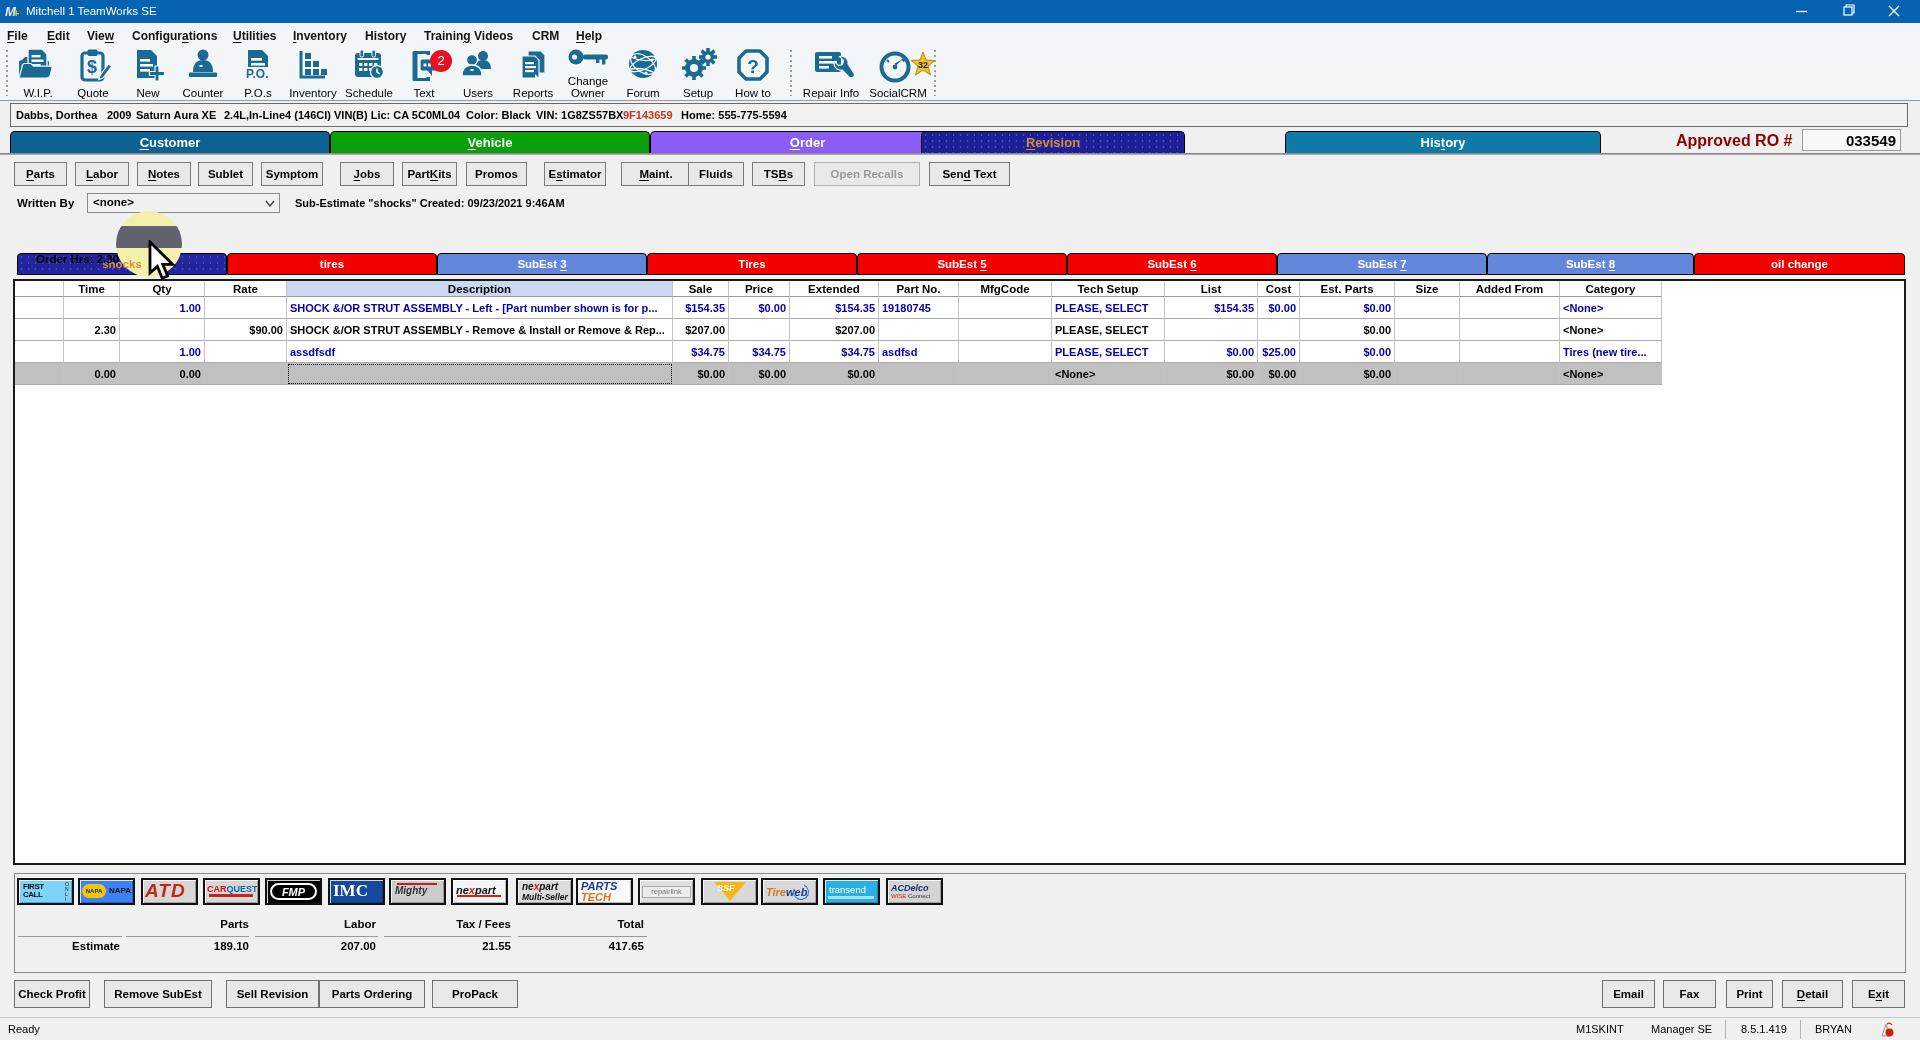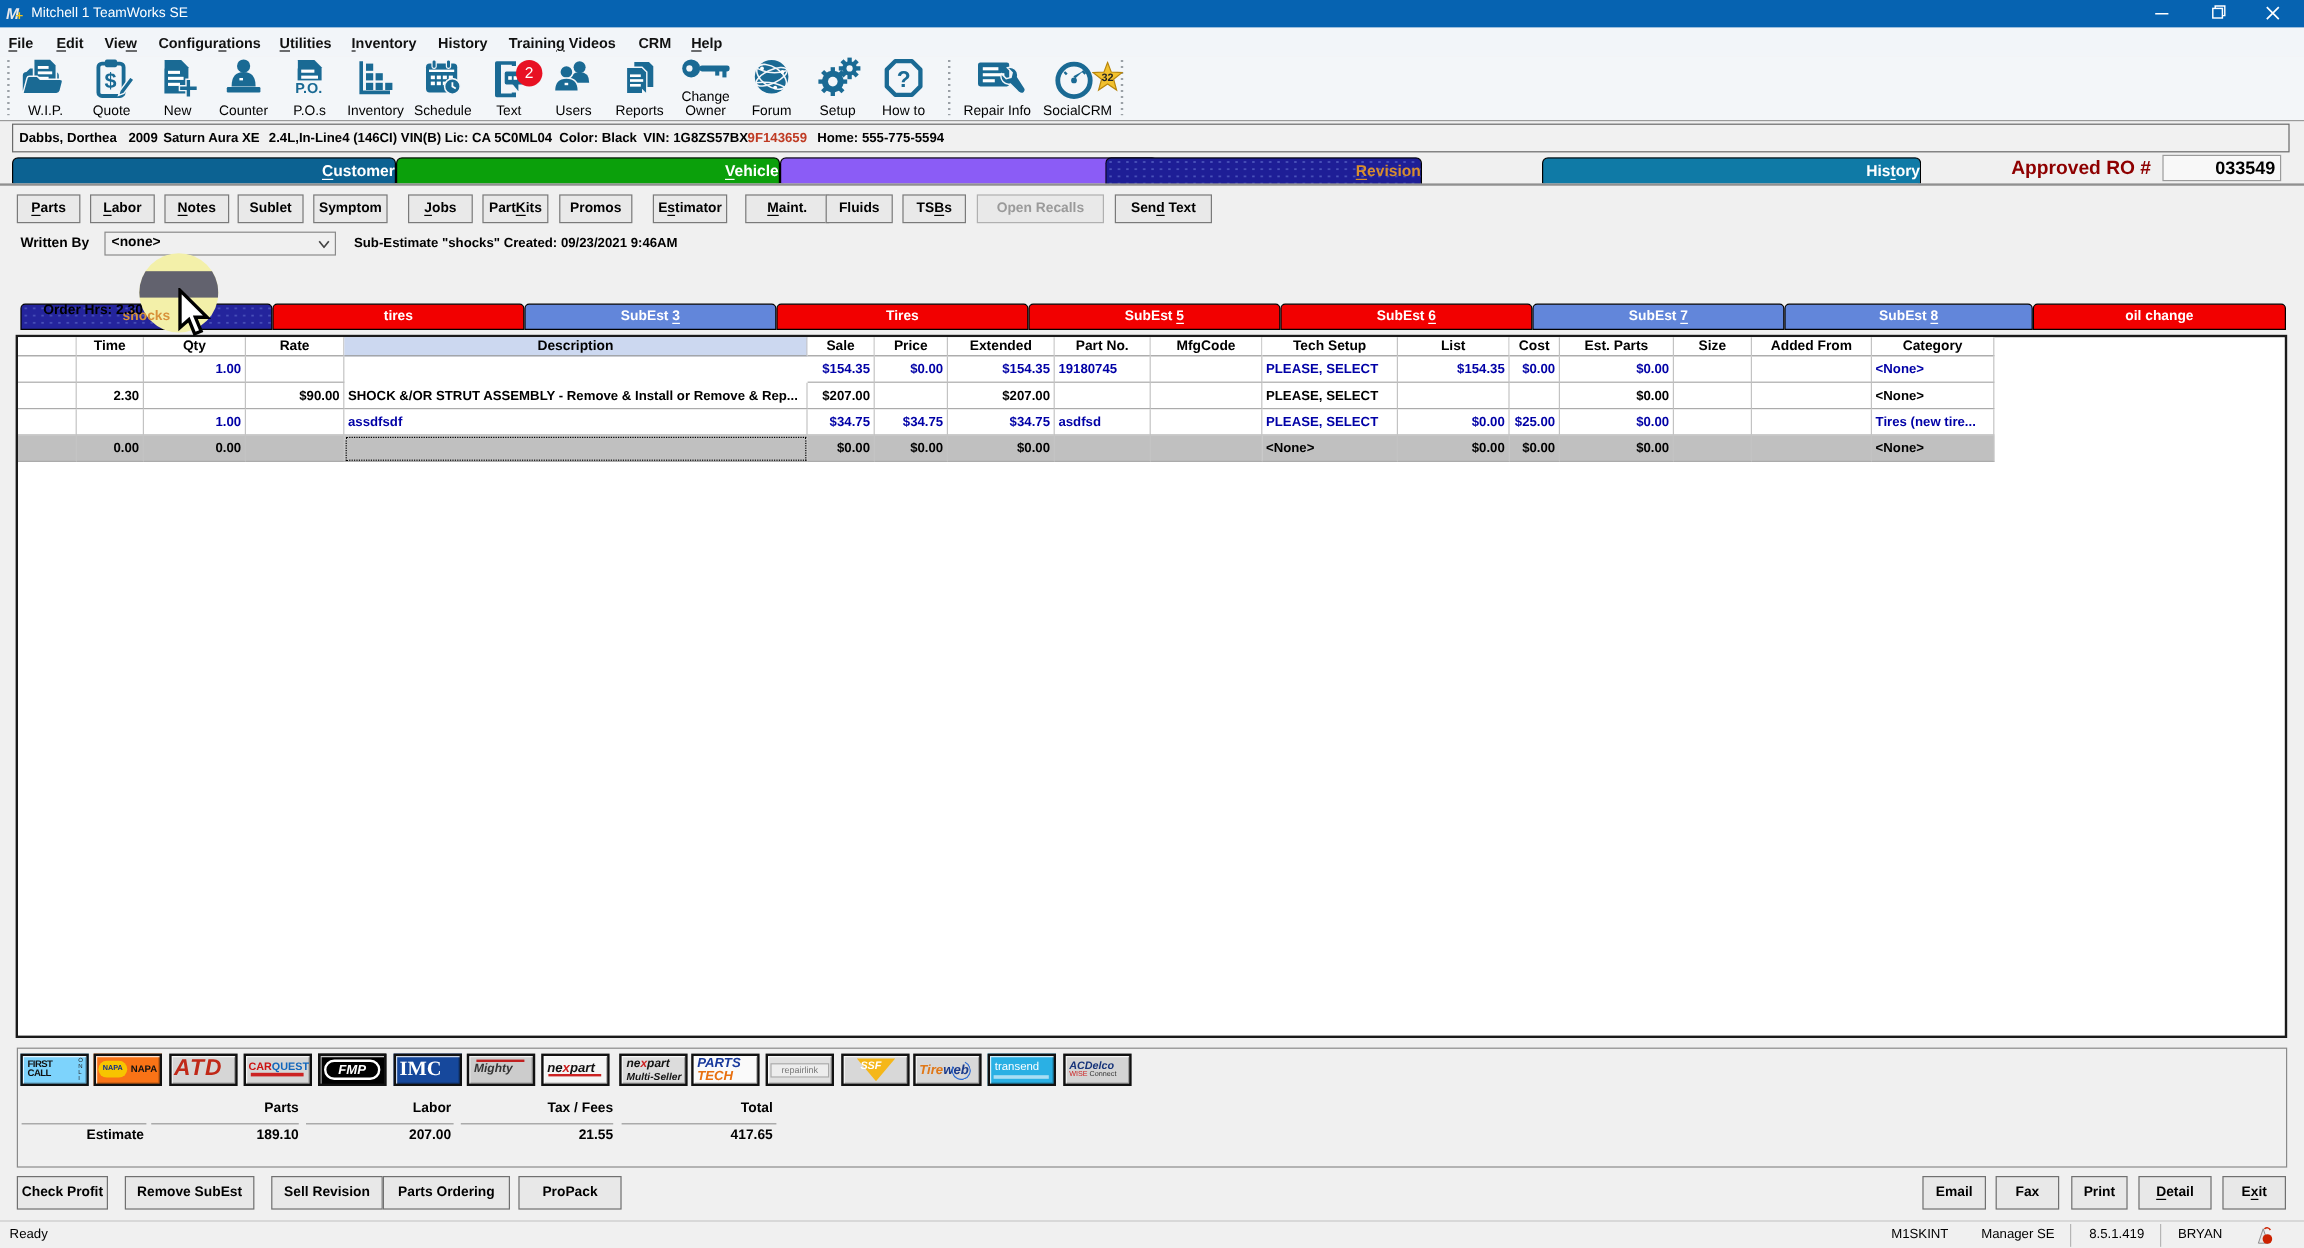--- a/index.html
+++ b/index.html
@@ -16,21 +16,21 @@
   
   #toolbar { position:absolute; left:0; top:47px; width:1920px; height:54px; background:#f3f6f9; border-bottom:1px solid #9a9a9a; }
   .tbtn { position:absolute; top:2px; width:70px; text-align:center; }
   .ticon { height:36px; display:flex; align-items:flex-end; justify-content:center; }
   .tbtn .lbl { font-size:11.5px; color:#000; margin-top:2px; }
   .dotsep { position:absolute; top:3px; width:3px; height:46px;
      background-image:repeating-linear-gradient(#9aa0a6 0 2px, transparent 2px 5px); background-size:2px 100%; background-repeat:no-repeat; background-position:center; }
   
   #custbar { position:absolute; left:10px; top:103px; width:1898px; height:24px; background:#f1f1f1; border:1px solid #6a6a6a; font-size:11px; font-weight:bold; color:#000; }
   
-  .mtab { position:absolute; top:131px; height:22px; border:1px solid #000; border-bottom:none; border-radius:5px 5px 0 0; color:#fff; font-size:13px; font-weight:bold; text-align:right; line-height:21px; }
+  .mtab { position:absolute; top:131px; height:22px; border:1px solid #000; border-bottom:none; border-radius:5px 5px 0 0; color:#fff; font-size:13px; font-weight:bold; text-align:center; line-height:21px; }
   #tabline { position:absolute; left:0; top:153px; width:1920px; height:2px; background:#a9a9a9; border-top:1px solid #8a8a8a; }
   
   .sbtn { position:absolute; top:162px; height:24px; background:#e9e9e9; border:1px solid #7a7a7a; font-size:11.5px; font-weight:bold; color:#000; text-align:center; line-height:22px; }
   .sbtn.dis { color:#9a9a9a; border-color:#b0b0b0; }
   
   #wblabel { position:absolute; left:17px; top:197px; font-size:11.5px; font-weight:bold; }
   #wbcombo { position:absolute; left:87px; top:193px; width:193px; height:20px; background:#f0f0f0; border:1px solid #8a8a8a; font-size:11.5px; font-weight:bold; }
   #subestinfo { position:absolute; left:295px; top:197px; font-size:11px; font-weight:bold; }
   
   .stab { position:absolute; top:226px; height:22px; border:1px solid #000; border-radius:4px 4px 0 0; color:#fff; font-size:11.5px; font-weight:bold; text-align:center; line-height:20px;margin-top:27px; }
@@ -408,20 +408,21 @@
 <div class="hcell" style="left:1150px;width:93px;">List</div>
 <div class="hcell" style="left:1243px;width:42px;">Cost</div>
 <div class="hcell" style="left:1285px;width:95px;">Est. Parts</div>
 <div class="hcell" style="left:1380px;width:65px;">Size</div>
 <div class="hcell" style="left:1445px;width:100px;">Added From</div>
 <div class="hcell" style="left:1545px;width:102px;">Category</div>
 <div class="cell  blue" style="left:0px;top:16px;width:49px;"></div>
 <div class="cell  blue" style="left:49px;top:16px;width:56px;"></div>
 <div class="cell rt blue" style="left:105px;top:16px;width:85px;">1.00</div>
 <div class="cell  blue" style="left:190px;top:16px;width:82px;"></div>
+<div class="cell  blue" style="left:272px;top:16px;width:386px;">SHOCK &amp;/OR STRUT ASSEMBLY - Left - [Part number shown is for p...</div>
 <div class="cell rt blue" style="left:658px;top:16px;width:56px;">$154.35</div>
 <div class="cell rt blue" style="left:714px;top:16px;width:61px;">$0.00</div>
 <div class="cell rt blue" style="left:775px;top:16px;width:89px;">$154.35</div>
 <div class="cell  blue" style="left:864px;top:16px;width:80px;">19180745</div>
 <div class="cell  blue" style="left:944px;top:16px;width:93px;"></div>
 <div class="cell  blue" style="left:1037px;top:16px;width:113px;">PLEASE, SELECT</div>
 <div class="cell rt blue" style="left:1150px;top:16px;width:93px;">$154.35</div>
 <div class="cell rt blue" style="left:1243px;top:16px;width:42px;">$0.00</div>
 <div class="cell rt blue" style="left:1285px;top:16px;width:95px;">$0.00</div>
 <div class="cell  blue" style="left:1380px;top:16px;width:65px;"></div>
@@ -478,21 +479,21 @@
 <div class="cell  " style="left:1380px;top:82px;width:65px;background:#c0c0c0;"></div>
 <div class="cell  " style="left:1445px;top:82px;width:100px;background:#c0c0c0;"></div>
 <div class="cell  " style="left:1545px;top:82px;width:102px;background:#c0c0c0;">&lt;None&gt;</div>
 </div>
 
 <div id="botpanel">
 <div class="logo" style="left:2px;background:#7dd3fc">
         <div style="position:absolute;left:4px;top:3px;font-size:8px;font-weight:bold;color:#111;line-height:8px;letter-spacing:-0.5px">FIRST<br>CALL</div>
         <div style="position:absolute;right:3px;top:2px;font-size:5px;color:#222;line-height:5px">O<br>N<br>L<br>I</div>
       </div>
-<div class="logo" style="left:63px;background:#f97316">
+<div class="logo" style="left:63px;background:#3b82f6">
         <div style="position:absolute;left:2px;top:4px;width:24px;height:14px;background:#f7c400;border-radius:7px;font-size:6px;font-weight:bold;color:#0b2d8c;text-align:center;line-height:14px">NAPA</div>
         <div style="position:absolute;right:2px;top:6px;font-size:8px;font-weight:bold;color:#111">NAPA</div>
       </div>
 <div class="logo" style="left:126px;background:#d6d6d6">
         <div style="position:absolute;left:2px;top:0px;font-size:19px;font-weight:bold;font-style:italic;color:#c02818;letter-spacing:1px">ATD</div>
       </div>
 <div class="logo" style="left:188px;background:#d6d6d6">
         <div style="position:absolute;left:2px;top:4px;font-size:9px;font-weight:bold"><span style="color:#cc1111">CAR</span><span style="color:#1166bb">QUEST</span></div>
         <div style="position:absolute;left:4px;top:14px;width:44px;height:3px;background:#cc2222"></div>
       </div>

